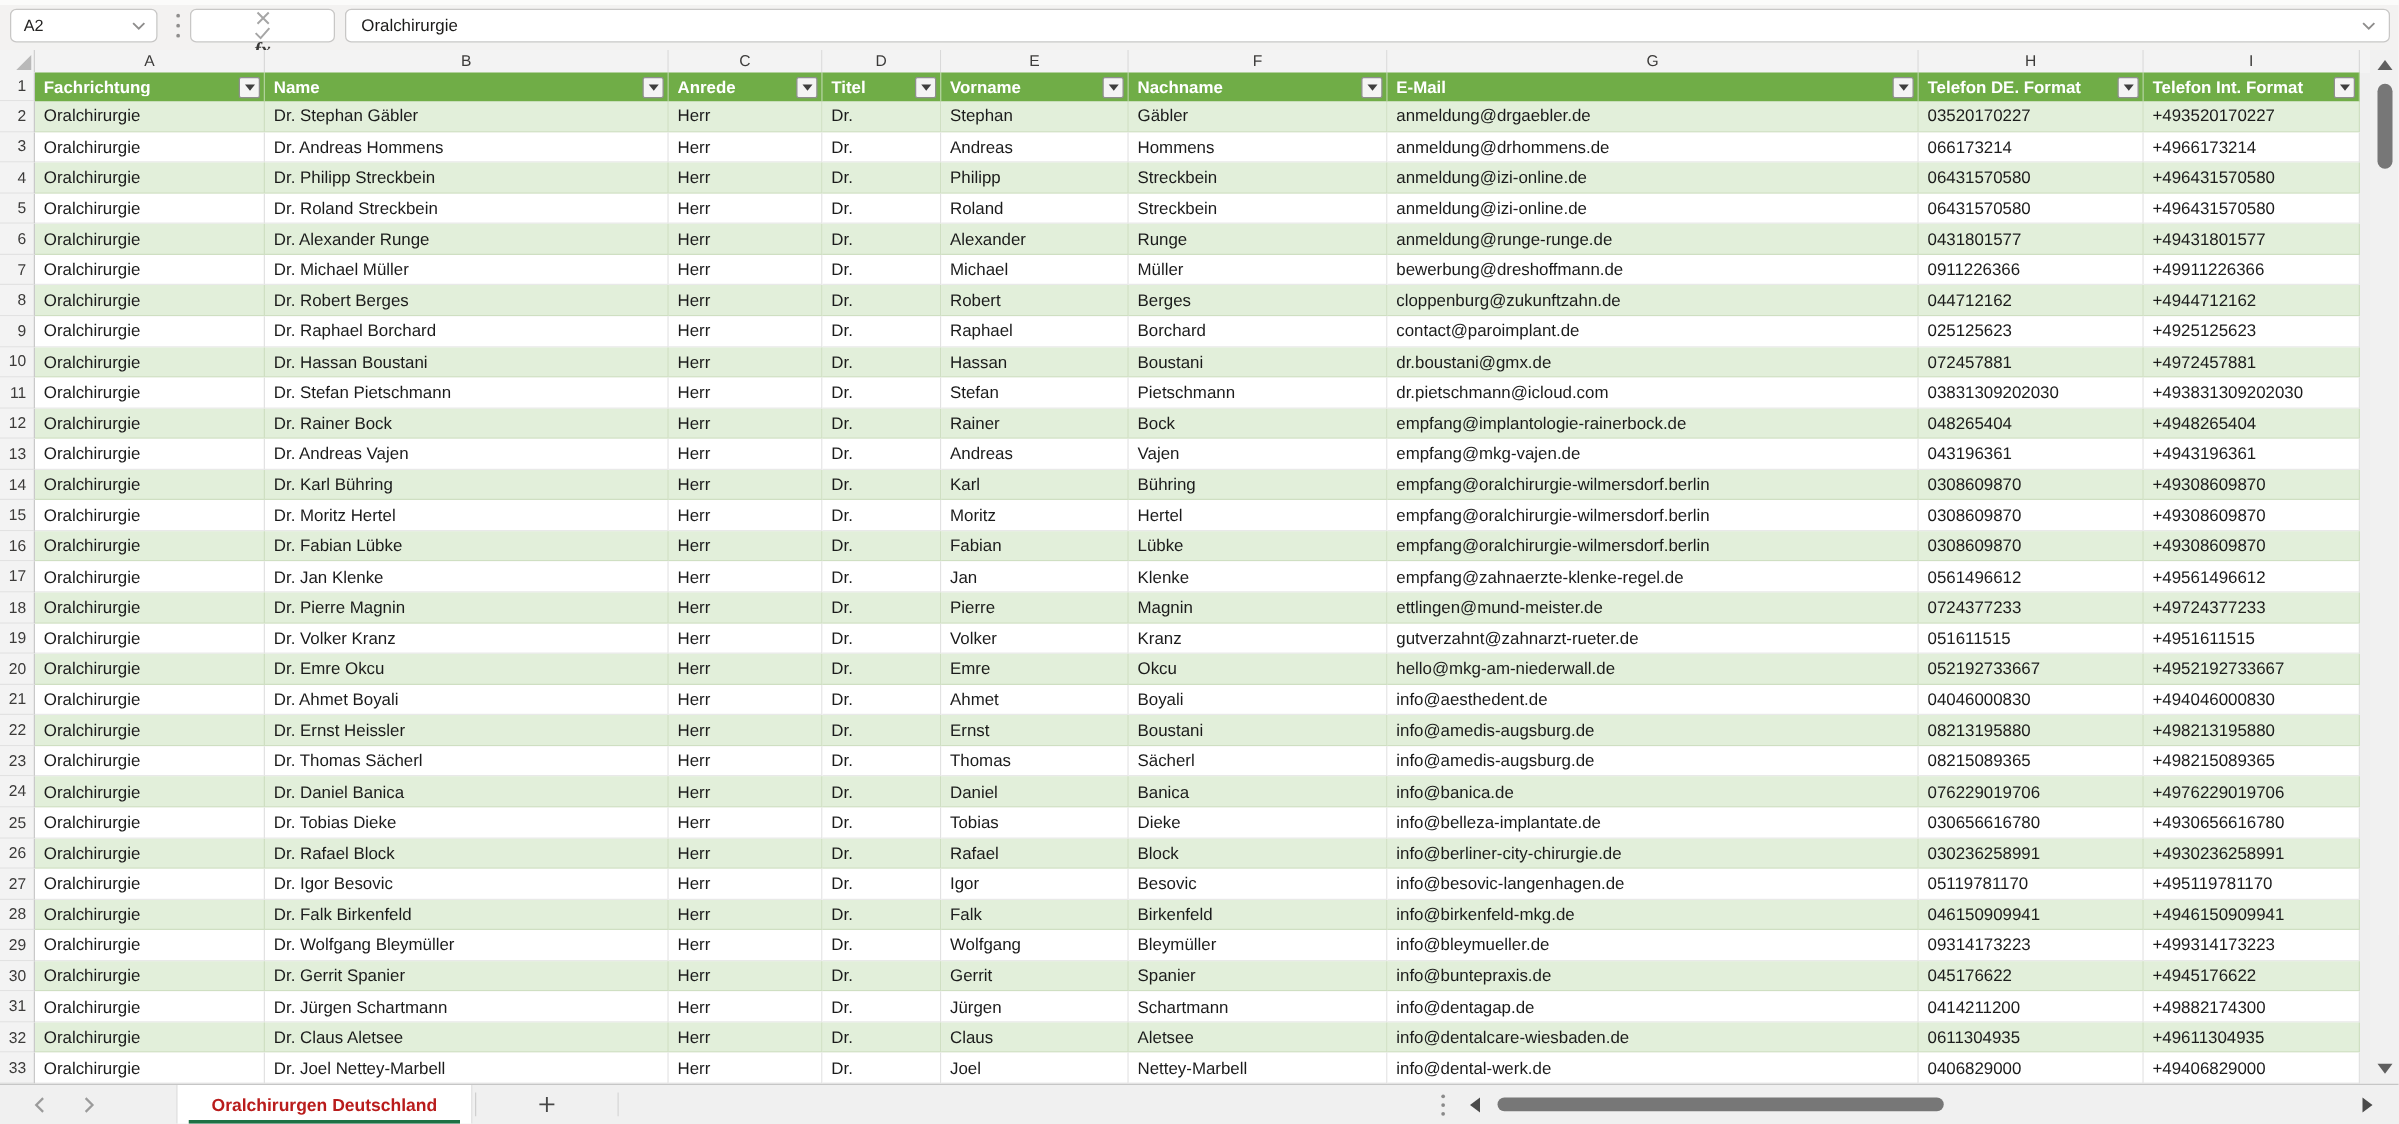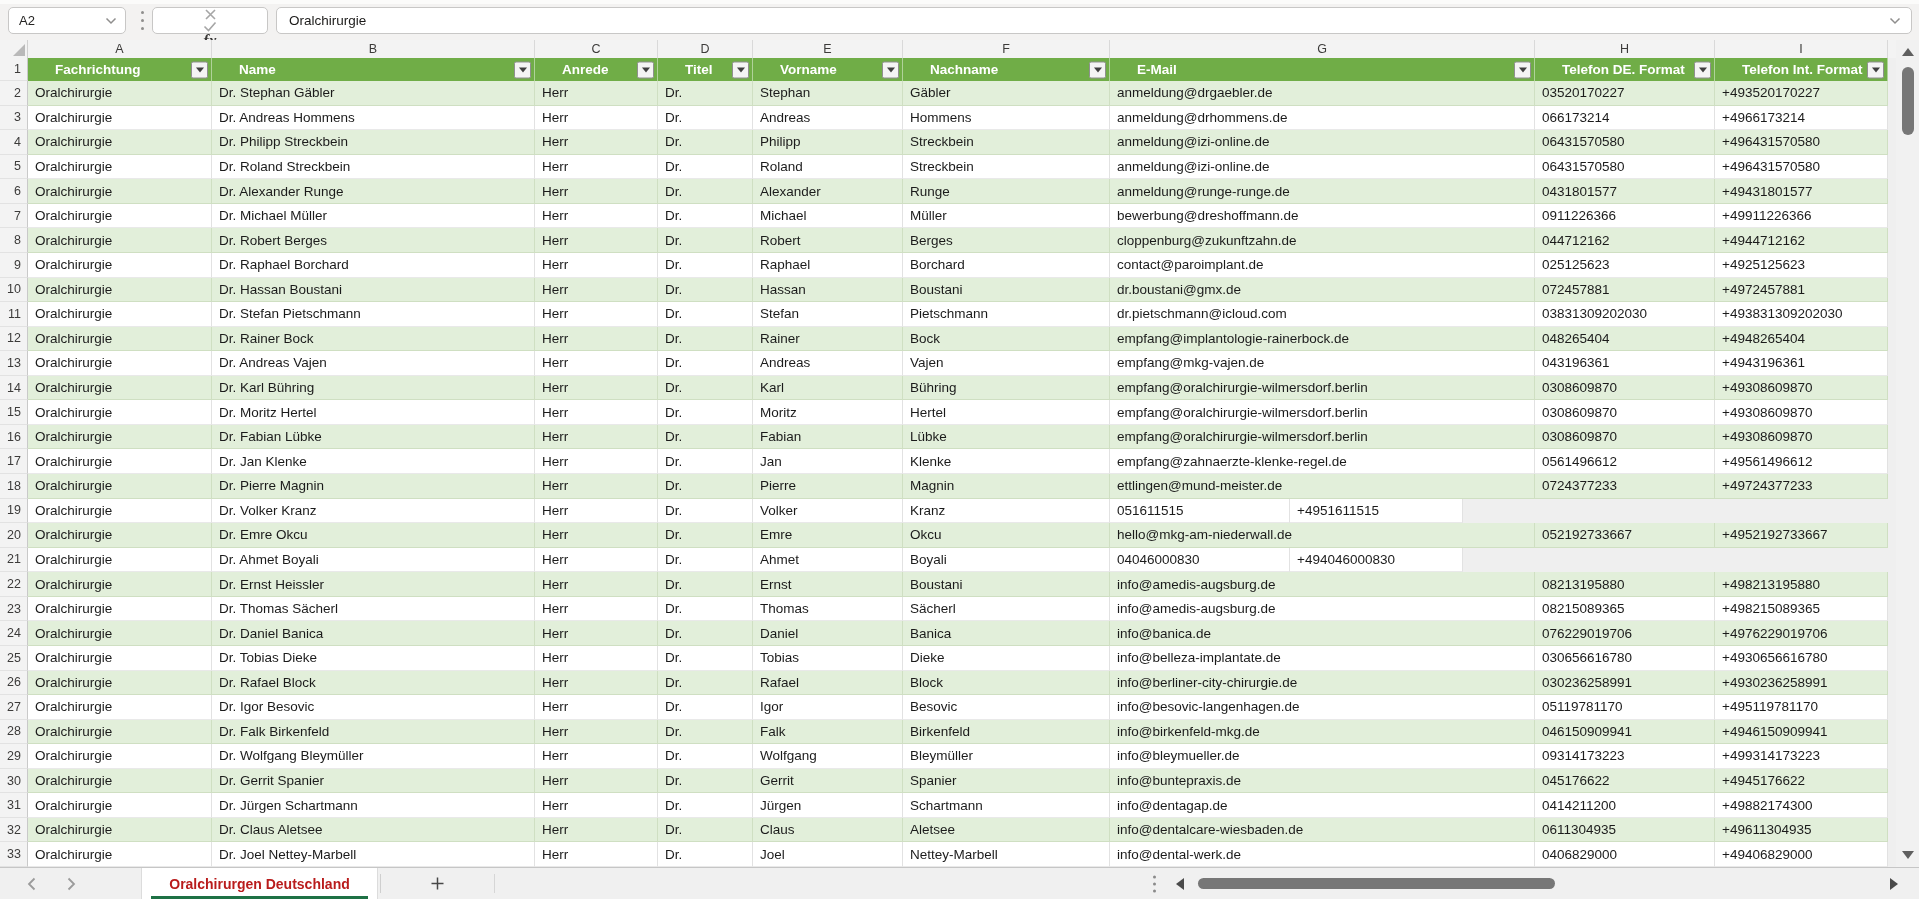--- a/index.html
+++ b/index.html
@@ -35,21 +35,21 @@
 
   
   .col-A{width:184px;}.col-B{width:323px;}.col-C{width:123px;}.col-D{width:95px;}
   .col-E{width:150px;}.col-F{width:207px;}.col-G{width:425px;}.col-H{width:180px;}.col-I{width:173px;}
 
   
   .gridwrap{position:absolute;left:0;top:58px;width:1896px;height:809px;background:#efefef;}
   .hdr-row{display:flex;width:1888px;height:23px;}
   .rownum{width:28px;flex:none;background:#f3f3f3;border-right:1px solid #c9c9c9;border-bottom:1px solid #e2e2e2;font-size:12.5px;color:#3c3b3a;text-align:right;padding-right:6px;display:flex;align-items:center;justify-content:flex-end;cursor:pointer;}
   .hcell{position:relative;background:var(--header_green);color:#fff;font-weight:700;font-size:13.5px;display:flex;align-items:center;padding-left:7px;border-right:1px solid rgba(255,255,255,.45);white-space:nowrap;overflow:hidden;cursor:pointer;}
-  .hcell .hlabel{flex:1;overflow:hidden;text-overflow:clip;margin-left:20px;}
+  .hcell .hlabel{flex:1;overflow:hidden;text-overflow:clip;}
   .filterbtn{position:absolute;right:3px;top:50%;transform:translateY(-50%);width:17px;height:17px;background:#f4f4f4;border:1px solid #8f8f8f;border-radius:2px;display:flex;align-items:center;justify-content:center;cursor:pointer;}
   .filterbtn .ftri{width:0;height:0;border-left:4px solid transparent;border-right:4px solid transparent;border-top:5px solid #3f3f3f;}
 
   .rows{width:1888px;border-bottom:2px solid #8fbe72;}
   .row{display:flex;height:24.5625px;}
   .cell{flex:none;font-size:13.5px;color:#1b1b1b;display:flex;align-items:center;padding-left:7px;white-space:nowrap;overflow:hidden;cursor:cell;}
   .row.even .cell{background:var(--band_green);border-right:1px solid #cfdfc2;border-bottom:1px solid #cfdfc2;}
   .row.odd  .cell{background:#ffffff;border-right:1px solid #e2e2e2;border-bottom:1px solid #e9e9e9;}
 
   
@@ -406,20 +406,21 @@
       <div class="cell col-I">+49724377233</div>
     </div>
         <div class="row odd">
       <div class="rownum">19</div>
       <div class="cell col-A">Oralchirurgie</div>
       <div class="cell col-B">Dr. Volker Kranz</div>
       <div class="cell col-C">Herr</div>
       <div class="cell col-D">Dr.</div>
       <div class="cell col-E">Volker</div>
       <div class="cell col-F">Kranz</div>
+      <div class="cell col-G">gutverzahnt@zahnarzt-rueter.de</div>
       <div class="cell col-H">051611515</div>
       <div class="cell col-I">+4951611515</div>
     </div>
         <div class="row even">
       <div class="rownum">20</div>
       <div class="cell col-A">Oralchirurgie</div>
       <div class="cell col-B">Dr. Emre Okcu</div>
       <div class="cell col-C">Herr</div>
       <div class="cell col-D">Dr.</div>
       <div class="cell col-E">Emre</div>
@@ -429,20 +430,21 @@
       <div class="cell col-I">+4952192733667</div>
     </div>
         <div class="row odd">
       <div class="rownum">21</div>
       <div class="cell col-A">Oralchirurgie</div>
       <div class="cell col-B">Dr. Ahmet Boyali</div>
       <div class="cell col-C">Herr</div>
       <div class="cell col-D">Dr.</div>
       <div class="cell col-E">Ahmet</div>
       <div class="cell col-F">Boyali</div>
+      <div class="cell col-G">info@aesthedent.de</div>
       <div class="cell col-H">04046000830</div>
       <div class="cell col-I">+494046000830</div>
     </div>
         <div class="row even">
       <div class="rownum">22</div>
       <div class="cell col-A">Oralchirurgie</div>
       <div class="cell col-B">Dr. Ernst Heissler</div>
       <div class="cell col-C">Herr</div>
       <div class="cell col-D">Dr.</div>
       <div class="cell col-E">Ernst</div>

